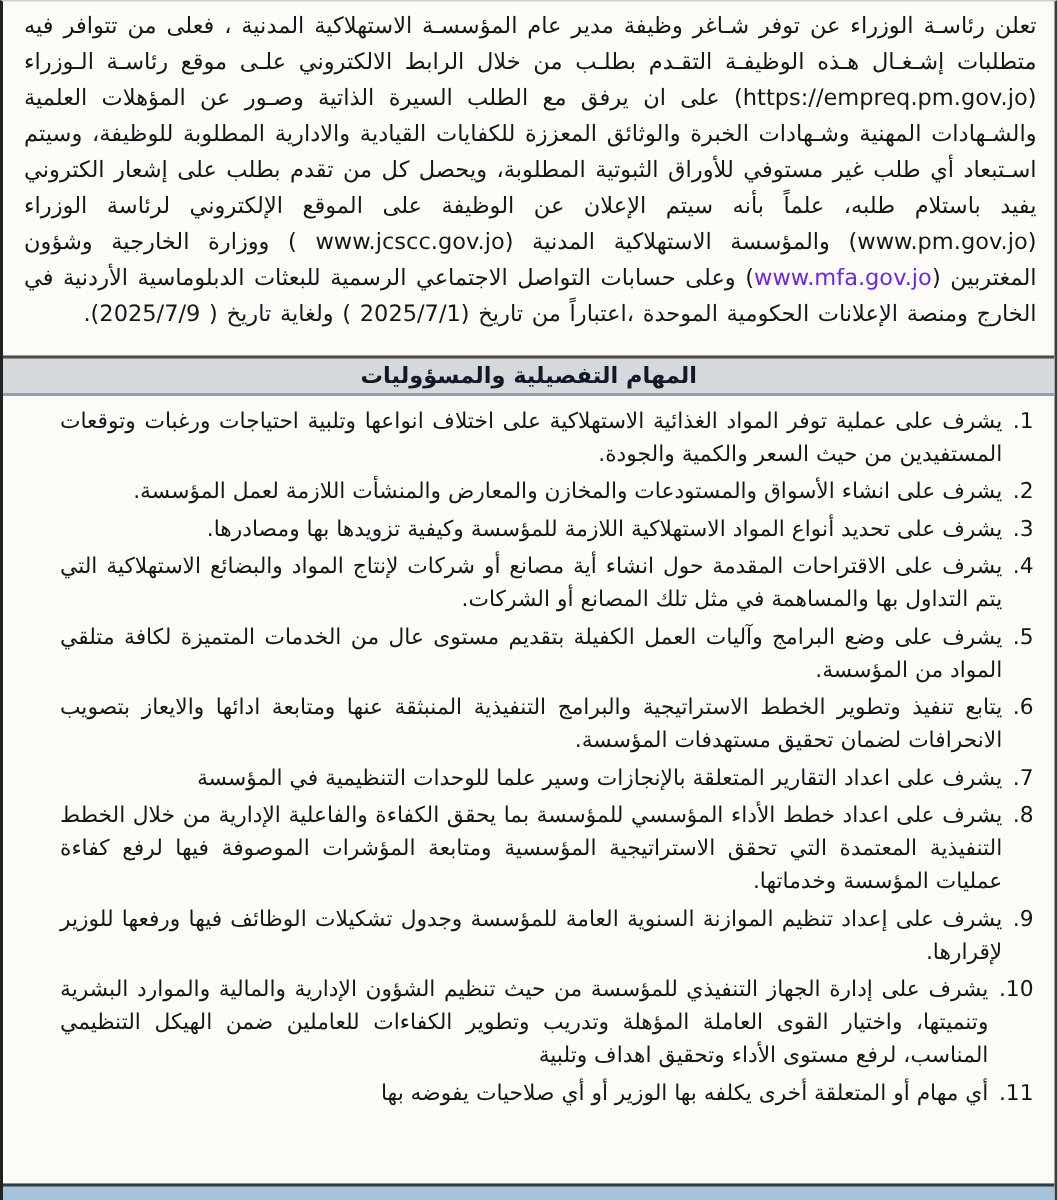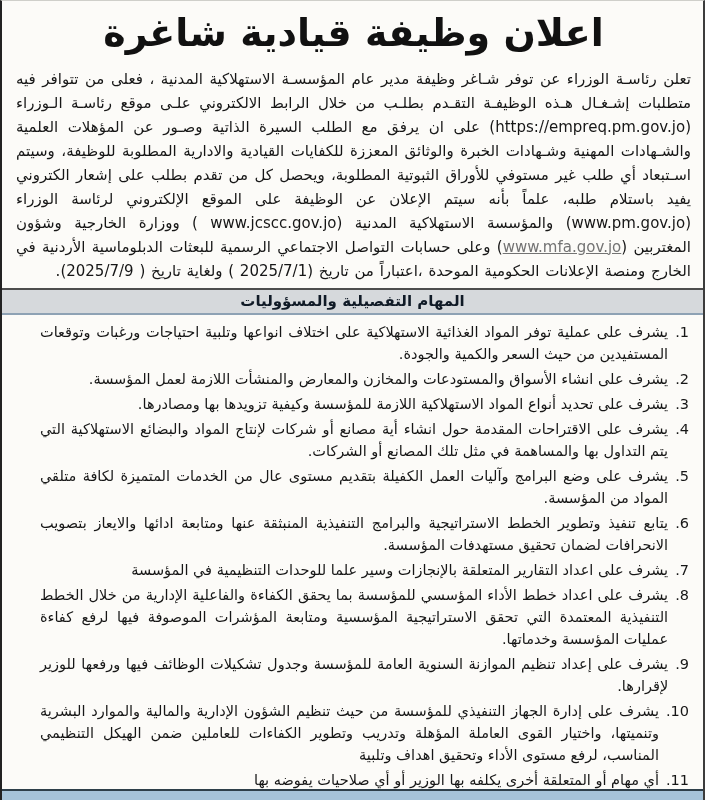--- a/index.html
+++ b/index.html
@@ -25,23 +25,23 @@
     color:#111;
     font-family:"DejaVu Serif","DejaVu Sans",serif;
   }
   .intro {
     font-size:15px;
     line-height:24px;
     text-align:justify;
     margin:0 0 5px 0;
     word-spacing:1px;
   }
-  .mfa-link { color:#737373; text-decoration:underline; cursor:pointer; }
+  .mfa-link { color:#6d28d9; cursor:pointer; }
   .section-bar {
-    margin:5px -12px 2px -14px;
+    margin:16px -12px 2px -14px;
     padding:2px 14px 3px 14px;
     background:#d6d9dc;
     border-top:2px solid #4d4d4d;
     border-bottom:2px solid #8ea2b4;
     text-align:center;
     font-weight:bold;
     font-size:15px;
     color:#101a26;
   }
   .tasks {
@@ -58,21 +58,20 @@
     background:#a6c3d9;
     border-top:2px solid #2e3f4a;
   }
 </style>
 </head>
 <body>
 
 <div class="page">
   <div class="content">
 
-    <h1 class="doc-title">اعلان وظيفة قيادية شاغرة</h1>
 
     <p class="intro"><span>تعلن رئاسـة الوزراء عن توفر شـاغر وظيفة مدير عام المؤسسـة الاستهلاكية المدنية ، فعلى من تتوافر فيه متطلبات إشـغـال هـذه الوظيفـة التقـدم بطلـب من خلال الرابط الالكتروني علـى موقع رئاسـة الـوزراء (https://empreq.pm.gov.jo) على ان يرفق مع الطلب السيرة الذاتية وصـور عن المؤهلات العلمية والشـهادات المهنية وشـهادات الخبرة والوثائق المعززة للكفايات القيادية والادارية المطلوبة للوظيفة، وسيتم اسـتبعاد أي طلب غير مستوفي للأوراق الثبوتية المطلوبة، ويحصل كل من تقدم بطلب على إشعار الكتروني يفيد باستلام طلبه، علماً بأنه سيتم الإعلان عن الوظيفة على الموقع الإلكتروني لرئاسة الوزراء (www.pm.gov.jo) والمؤسسة الاستهلاكية المدنية (www.jcscc.gov.jo ) ووزارة الخارجية وشؤون المغتربين (</span><a class="mfa-link">www.mfa.gov.jo</a><span>) وعلى حسابات التواصل الاجتماعي الرسمية للبعثات الدبلوماسية الأردنية في الخارج ومنصة الإعلانات الحكومية الموحدة ،اعتباراً من تاريخ (2025/7/1 ) ولغاية تاريخ ( 2025/7/9).</span></p>
 
     <div class="section-bar">المهام التفصيلية والمسؤوليات</div>
 
     <div class="tasks">
       <div class="task">
         <span class="num">1.</span>
         <span class="txt">يشرف على عملية توفر المواد الغذائية الاستهلاكية على اختلاف انواعها وتلبية احتياجات ورغبات وتوقعات المستفيدين من حيث السعر والكمية والجودة.</span>
       </div>

